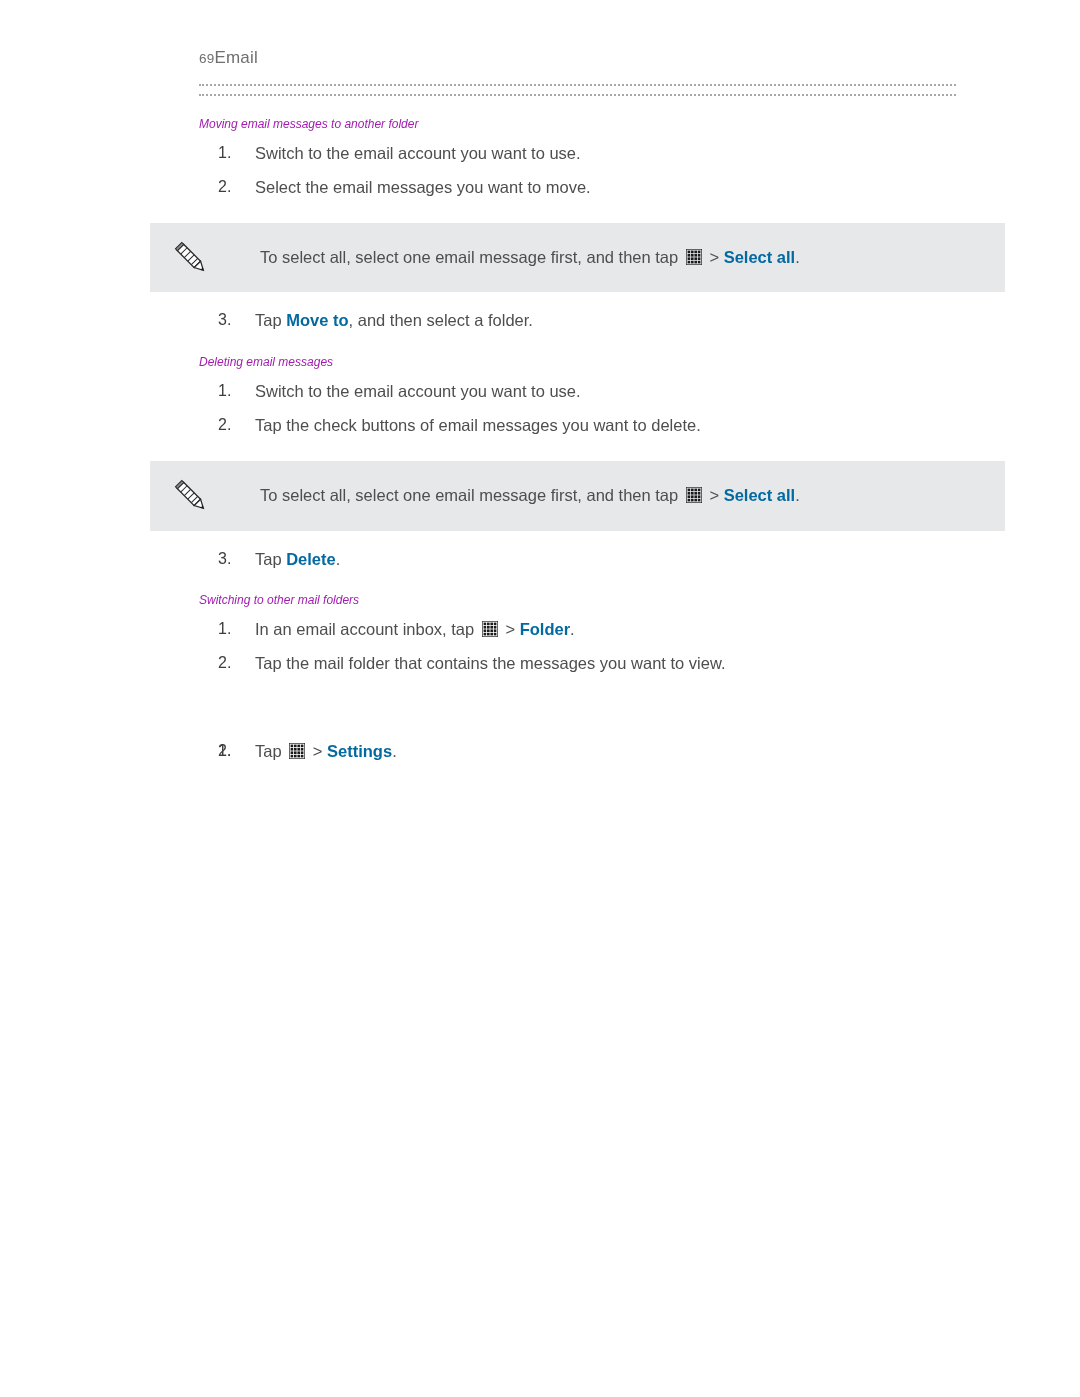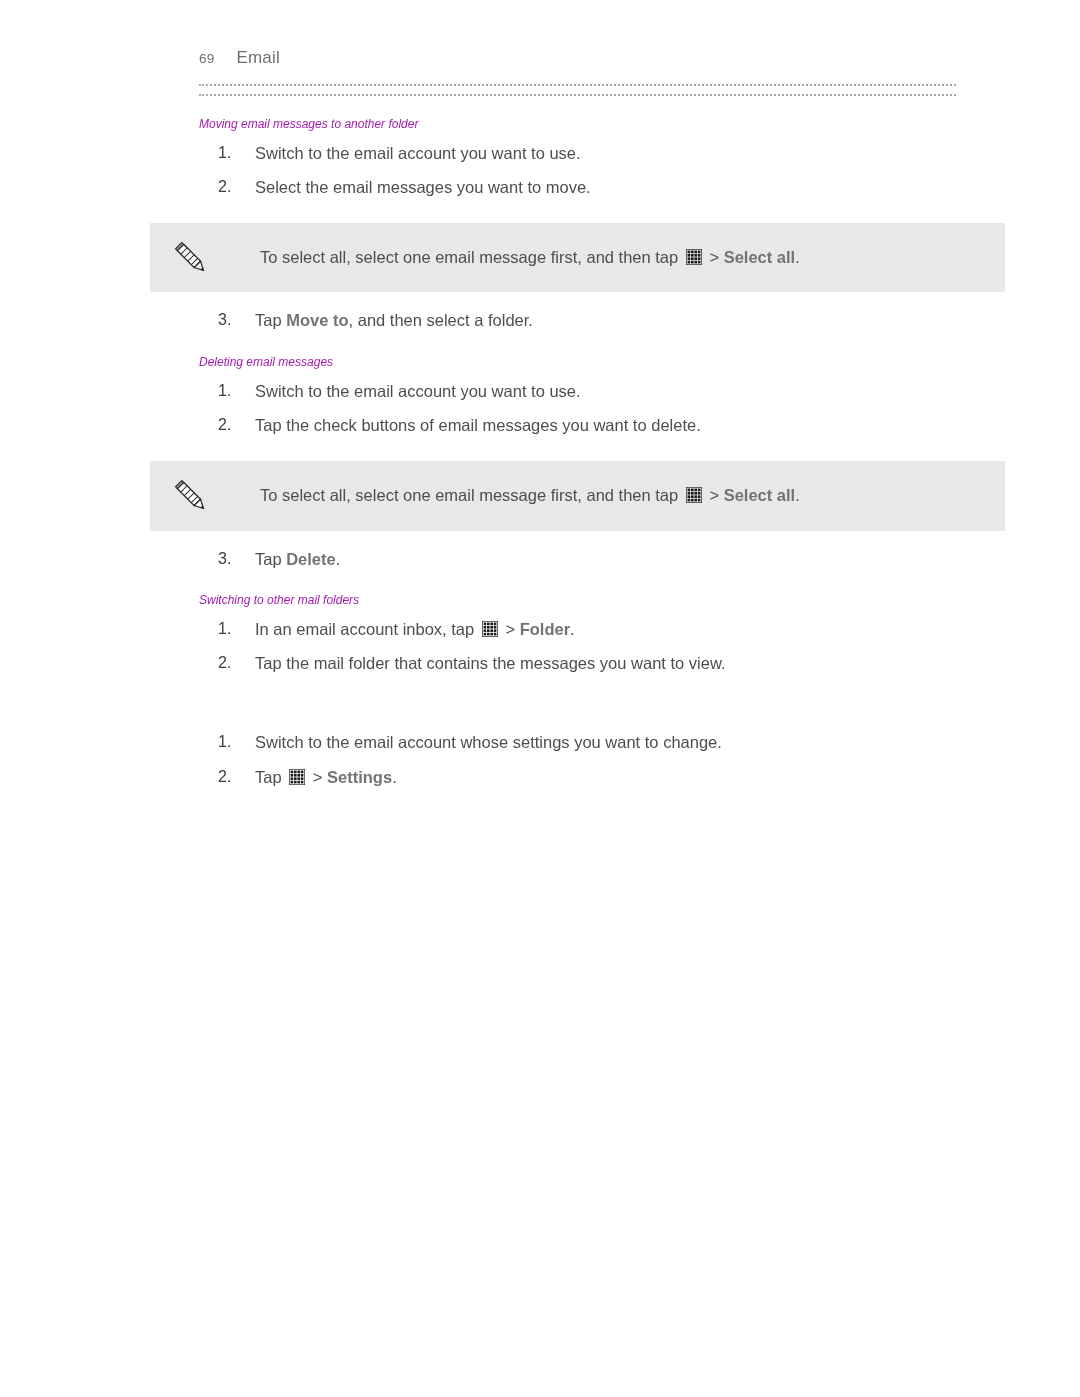--- a/index.html
+++ b/index.html
@@ -23,21 +23,20 @@
     box-sizing: border-box;
   }
 
   
   .doc-header {
     position: absolute;
     top: 48px;
     left: 199px;
     display: flex;
     align-items: baseline;
-    gap: 22px;
     font-size: 13.5px;
     color: #6a6a6a;
     letter-spacing: 0.2px;
   }
   .doc-header .pg-num { font-size: 13.5px; color: #6f6f6f; }
   .doc-header .pg-sec { font-size: 17px; color: #6f6f6f; }
 
   
   .content {
     position: absolute;
@@ -101,21 +100,21 @@
     left: 19px;
     top: 0;
     width: 26px;
     text-align: left;
     font-size: 16px;
     color: #3d3d3d;
   }
   ol.steps > li .txt { display: inline; }
   ol.steps > li b,
   .note b,
-  .body-para b { font-weight: 700; color: #737373; }
+  .body-para b { font-weight: 700; color: #0369a1; }
 
   
   .body-para {
     font-size: 16.5px;
     line-height: 1.62;
     color: #4e4e4e;
     margin: 4px 0 22px 0;
     max-width: 730px;
   }
 
@@ -346,21 +345,20 @@
       </li>
     </ol>
 
     <div class="spacer-lg"></div>
 
 
 
     <ol class="steps">
       <li>
         <span class="num">1.</span>
-        <span class="txt">Switch to the email account whose settings you want to change.</span>
       </li>
       <li>
         <span class="num">2.</span>
         <span class="txt"><span>Tap</span>
           <span class="grid-icon">
             <svg width="16" height="16" viewBox="0 0 16 16" xmlns="http://www.w3.org/2000/svg">
               <rect x="0.3" y="0.3" width="15.4" height="15.4" fill="none" stroke="#2b2b2b" stroke-width="0.8"></rect>
               <g fill="#1a1a1a">
                 <rect x="1.6" y="1.6" width="2.6" height="2.6"></rect>
                   <rect x="5.0" y="1.6" width="2.6" height="2.6"></rect>

